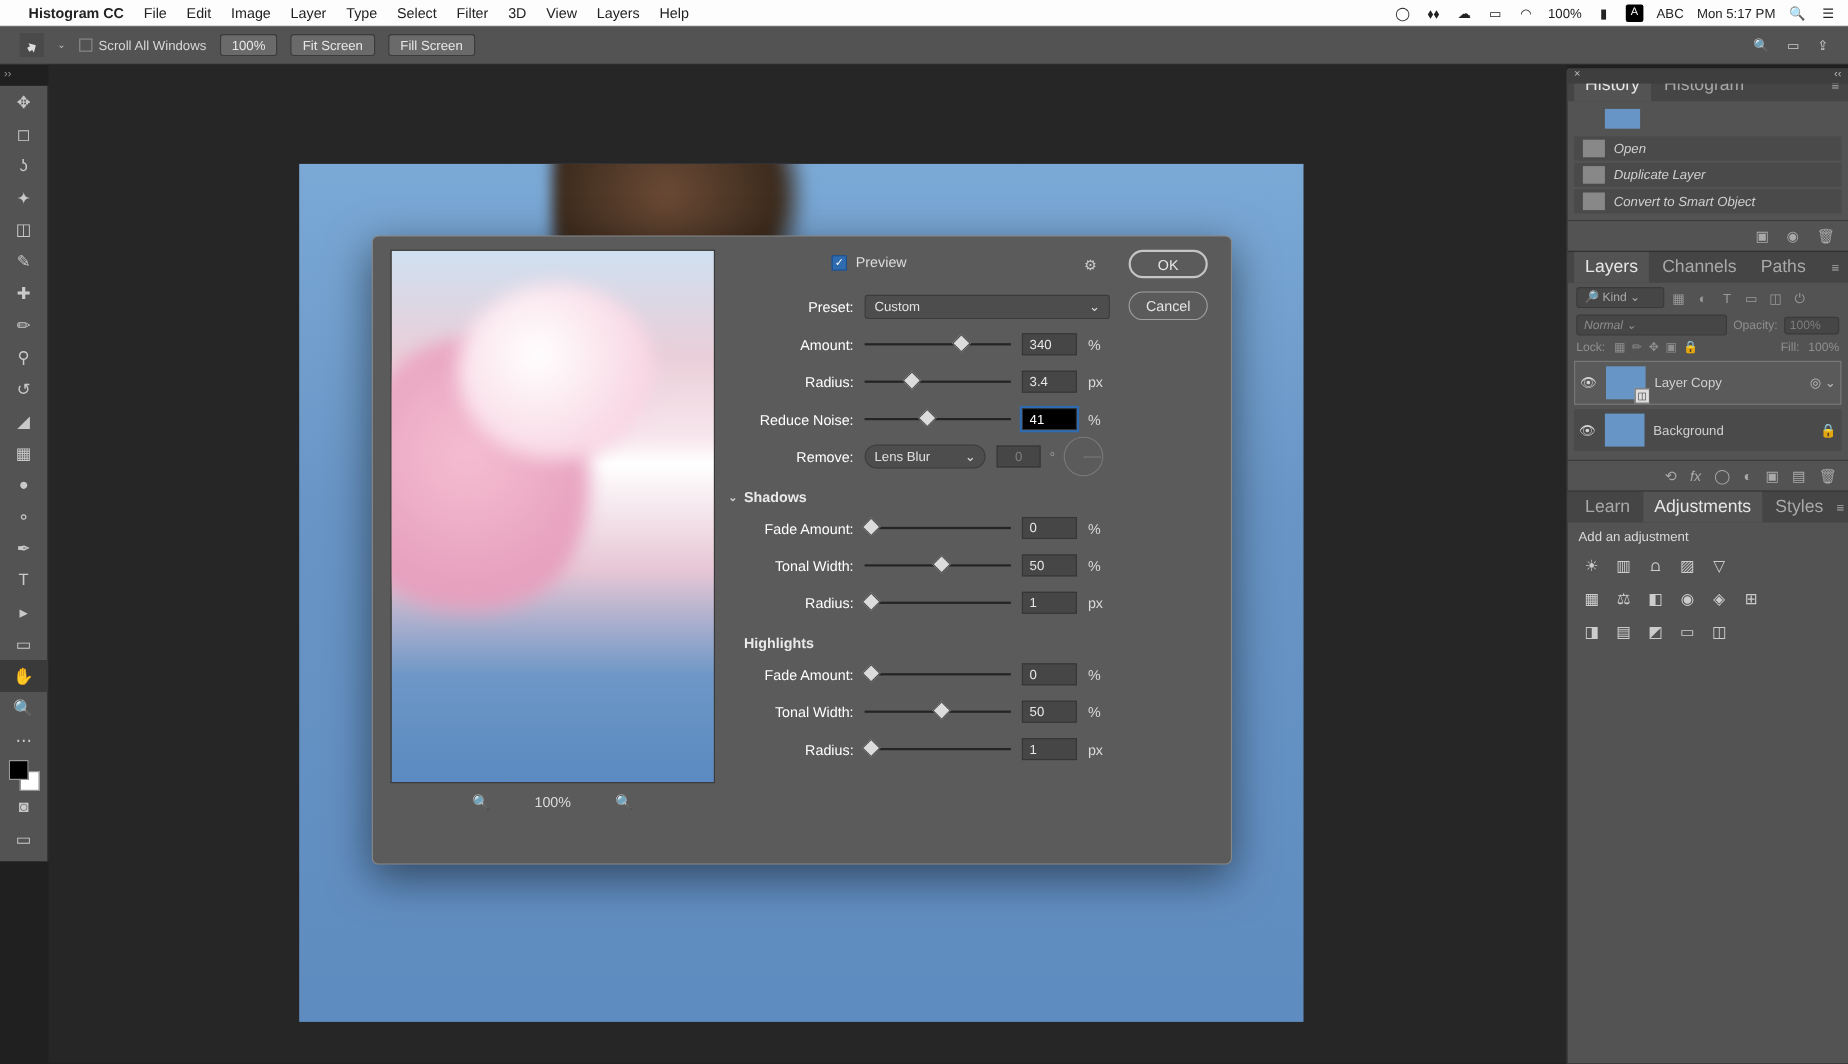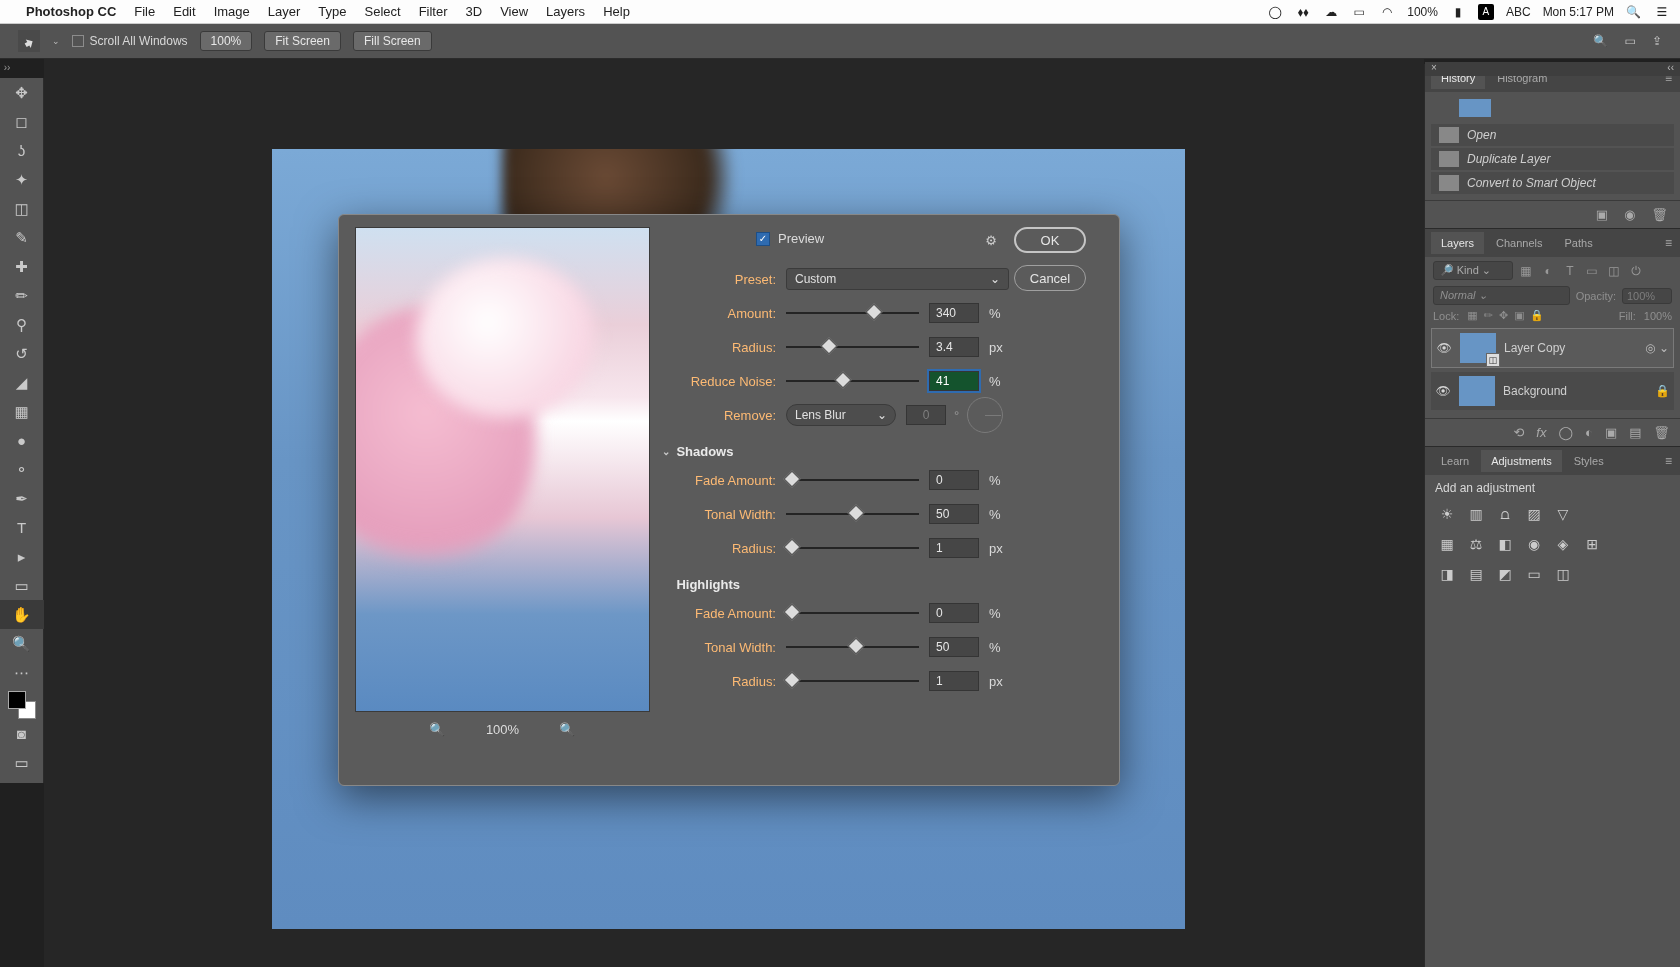--- a/index.html
+++ b/index.html
@@ -34,21 +34,21 @@
 
 
 .canvas { position:absolute; top:59px; left:44px; right:256px; bottom:0; background:#262626; }
 .img-stage { position:absolute; left:228px; top:90px; width:913px; height:780px; background:linear-gradient(180deg,#7ba9d6 0%, #6895c5 40%, #5f8cc0 100%); overflow:hidden; }
 .img-stage .blob1 { position:absolute; top:-20px; left:230px; width:260px; height:120px; background:radial-gradient(circle at 40% 40%, #6a4a35, #3b2a1c 60%, transparent 75%); filter:blur(6px); }
 
 
 .right-stack{position:absolute; top:64px; right:0; width:256px; bottom:0; background:#535353; color:#cfcfcf; font-size:12px; border-left:1px solid #2a2a2a;}
 .tab-close{position:absolute;top:-2px;left:0;right:0;height:14px;background:#3e3e3e;color:#bbb;font-size:10px;padding-left:6px;}
 .panel-tabs{display:flex; align-items:center; height:28px; background:#454545; padding-left:6px; gap:2px;}
-.panel-tabs .ptab{padding:5px 10px; color:#a9a9a9; font-size:11px;}
+.panel-tabs .ptab{padding:5px 10px; color:#a9a9a9; font-size:16px;}
 .panel-tabs .ptab.active{background:#535353;color:#e7e7e7;}
 .panel-tabs .menu-icon{margin-left:auto;margin-right:8px;color:#aaa;}
 .hist-list{padding:4px 0;}
 .hist-row{display:flex;align-items:center;gap:8px;padding:3px 8px;margin:0 6px 2px 6px;background:#4a4a4a;font-style:italic;}
 .hist-row .thumb{width:20px;height:16px;background:#6795c5;}
 .hist-row.hdr{background:none;margin-bottom:4px;padding-left:28px;}
 .hist-row.hdr .thumb{width:32px;height:18px;}
 .hist-foot{display:flex;justify-content:flex-end;gap:16px;padding:6px 12px;color:#aaa;border-top:1px solid #3a3a3a; font-size:13px;}
 
 .layers-panel{border-top:1px solid #2a2a2a;}
@@ -81,50 +81,50 @@
 .dialog .preview{width:295px;}
 .dialog .preview .pimg{width:295px;height:485px;background:linear-gradient(180deg,#cfe0f0 0%, #eacfd9 20%, #f7e6ed 35%, #ffffff 40%, #e7c7d5 60%, #6d97c6 80%, #5a8ac1 100%);border:1px solid #3a3a3a;position:relative;overflow:hidden;}
 .dialog .preview .pimg .petal{position:absolute;border-radius:50%;filter:blur(8px);}
 .p1{left:-40px;top:80px;width:220px;height:260px;background:radial-gradient(circle at 50% 40%, #f5bdd1, #e59ebc 70%, transparent 80%);}
 .p2{left:60px;top:30px;width:180px;height:160px;background:radial-gradient(circle at 40% 40%, #ffffff, #f8d6e3 70%, transparent 85%);}
 .dialog .zoomrow{display:flex;align-items:center;justify-content:center;gap:40px;margin-top:10px;color:#ddd;}
 .dialog .controls{flex:1;position:relative;}
 .preview-chk{display:flex;align-items:center;gap:8px;margin:4px 0 16px 90px;}
 .preview-chk .cb{width:14px;height:14px;background:#2f6bb0;border:1px solid #1d4e86;display:flex;align-items:center;justify-content:center;color:#fff;font-size:10px;}
 .gear{position:absolute;right:106px;top:6px;color:#ccc;}
-.btns{position:absolute;right:17px;top:0;display:flex;flex-direction:column;gap:12px;}
+.btns{position:absolute;right:5px;top:0;display:flex;flex-direction:column;gap:12px;}
 .btn{width:72px;height:26px;border:1px solid #a0a0a0;background:#5b5b5b;color:#e5e5e5;border-radius:14px;font-size:13px;}
 .btn.primary{border:2px solid #c5c5c5;}
 .form{margin-right:94px;}
 .frow{display:flex;align-items:center;height:34px;gap:10px;}
-.frow .lab{flex:0 0 110px;text-align:right;color:#fdba74;}
+.frow .lab{flex:0 0 110px;text-align:right;color:#ffffff;}
 .frow .sel{flex:1;height:22px;background:#4d4d4d;border:1px solid #3b3b3b;border-radius:3px;padding:0 8px;display:flex;align-items:center;justify-content:space-between;color:#e0e0e0;font-size:12px;}
 .frow .slider{flex:1;height:18px;position:relative;}
 .frow .slider .track{position:absolute;left:0;right:0;top:8px;height:2px;background:#242424;}
 .frow .slider .knob{position:absolute;top:2px;width:12px;height:12px;background:#dcdcdc;border:1px solid #4b4b4b;transform:rotate(45deg);}
 .frow .val{width:50px;height:20px;background:#464646;border:1px solid #353535;color:#e6e6e6;font-size:12px;text-align:left;padding:0 6px;}
-.frow .val.hi{outline:2px solid #2f6bb0;background:#14532d;color:#fff;}
+.frow .val.hi{outline:2px solid #2f6bb0;background:#000000;color:#fff;}
 .frow .unit{width:20px;color:#dadada;}
 .remove-extra{display:flex;align-items:center;gap:8px;}
 .remove-extra .deg{width:40px;height:20px;background:#464646;border:1px solid #353535;color:#7f7f7f;text-align:center;font-size:12px;}
 .remove-extra .dial{width:36px;height:36px;border:1px solid #7a7a7a;border-radius:50%;position:relative;}
 .remove-extra .dial::after{content:"";position:absolute;left:50%;top:50%;width:16px;height:1px;background:#7a7a7a;transform-origin:left center;}
 .section-hdr{display:flex;align-items:center;gap:6px;color:#eaeaea;font-weight:600;margin:12px 0 4px -4px;}
 .section-hdr .chev{font-size:10px;color:#ccc;}
 .section-hdr.nohdr .chev{visibility:hidden;}
 
 svg{display:block;}
 </style>
 </head>
 <body>
 
 <div class="menubar">
   <span class="apple"></span>
   <div class="left">
-    <span class="app">Photoshop CC</span>
+    <span class="app">Histogram CC</span>
     <span>File</span>
     <span>Edit</span>
     <span>Image</span>
     <span>Layer</span>
     <span>Type</span>
     <span>Select</span>
     <span>Filter</span>
     <span>3D</span>
     <span>View</span>
     <span>Layers</span>

